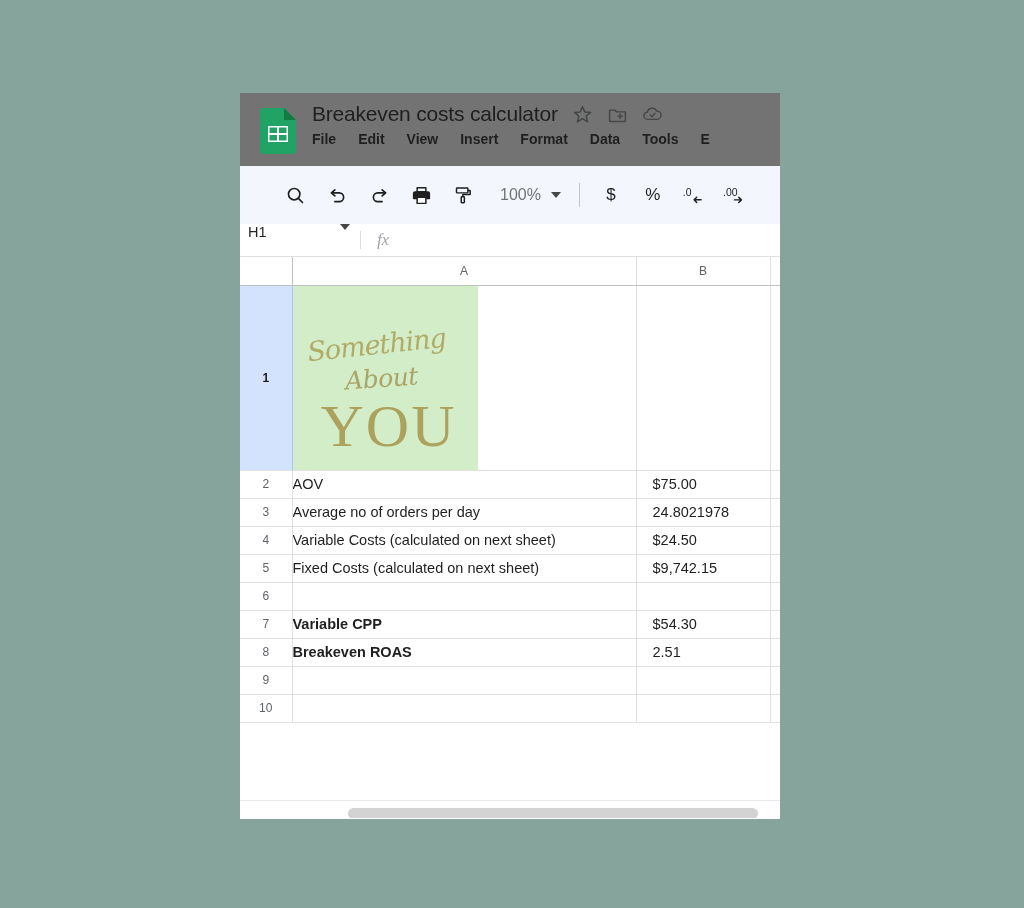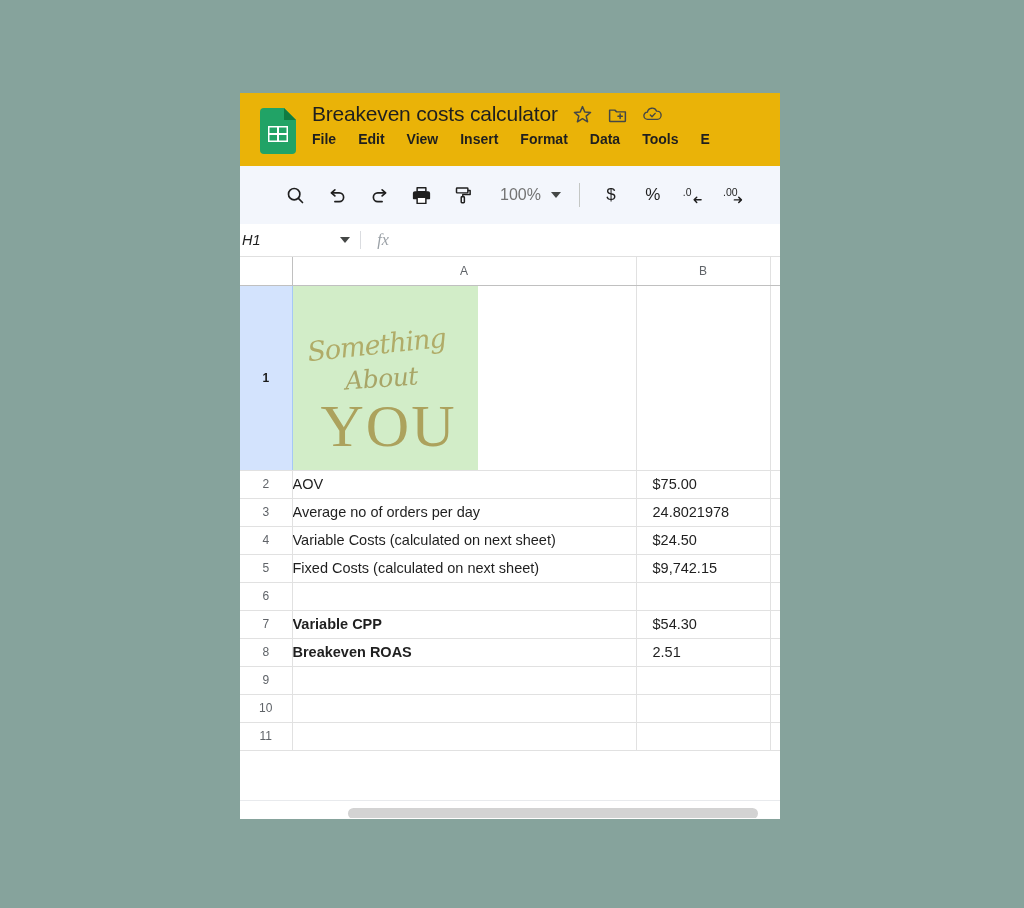--- a/index.html
+++ b/index.html
@@ -20,21 +20,21 @@
     left: 240px; top: 93px;
     width: 540px; height: 726px;
     background: #ffffff;
     overflow: hidden;
   }
 
   
   .titlebar {
     position: relative;
     height: 73px;
-    background: #eab308;
+    background: #737373;
     padding: 8px 0 0 0;
   }
   .doc-icon {
     position: absolute;
     left: 20px; top: 15px;
     width: 36px; height: 46px;
   }
   .doc-icon svg { display: block; }
 
   .title-row {
@@ -134,24 +134,22 @@
     height: 33px;
     background: #ffffff;
     display: flex;
     align-items: center;
     border-bottom: 1px solid #e0e0e0;
   }
   .namebox {
     width: 120px;
     height: 100%;
     display: flex;
-    align-items: center;
-    padding-left: 2px;
+    padding-left: 8px;
     cursor: text;
-    font-style: italic;
   }
   .namebox-val { font-size: 14.5px; color: #1f1f1f; }
   .namebox-caret {
     margin-left: auto;
     margin-right: 10px;
     width: 0; height: 0;
     border-left: 5px solid transparent;
     border-right: 5px solid transparent;
     border-top: 6px solid #444746;
     cursor: pointer;
@@ -531,26 +529,20 @@
           <td class="cell"></td>
         </tr>
 
         <tr>
           <td class="row-hdr">10</td>
           <td class="cell"></td>
           <td class="cell num"></td>
           <td class="cell"></td>
         </tr>
 
-        <tr>
-          <td class="row-hdr">11</td>
-          <td class="cell"></td>
-          <td class="cell num"></td>
-          <td class="cell"></td>
-        </tr>
 
 
       </tbody>
     </table>
 
     <div class="hscroll-area">
       <div class="hscroll-track">
         <div class="hscroll-thumb"></div>
       </div>
     </div>

